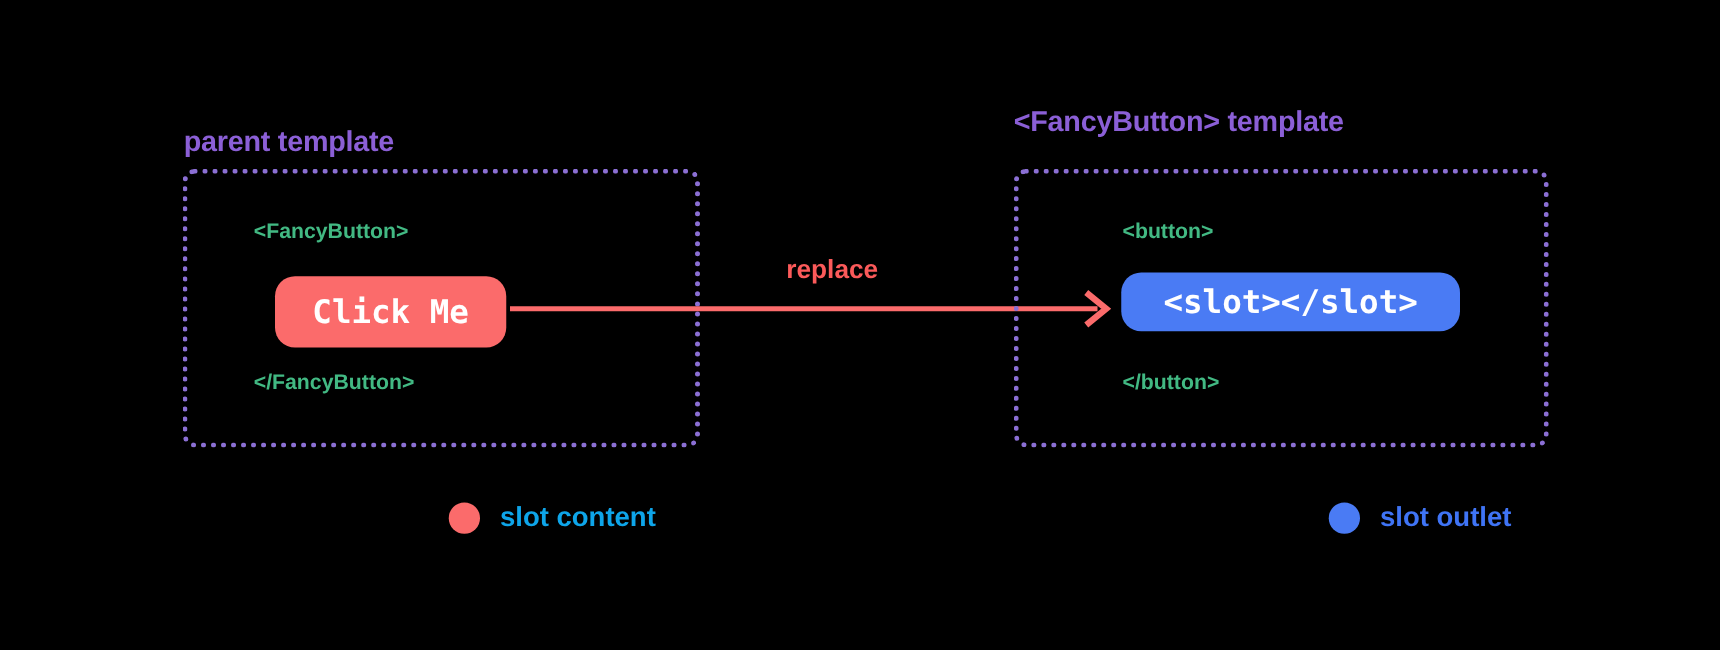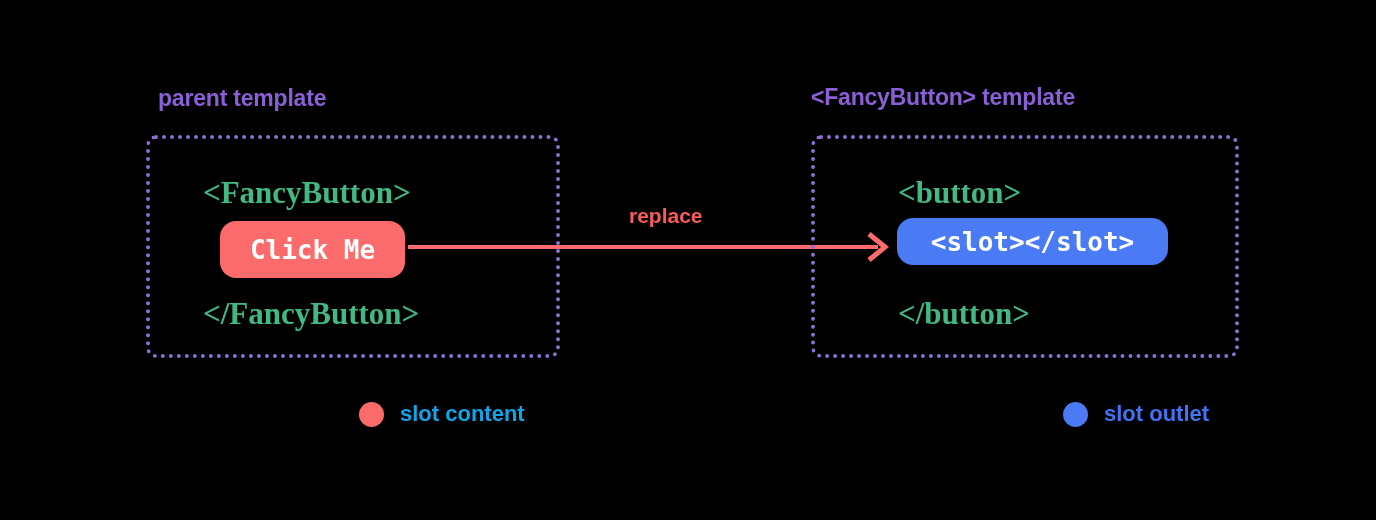--- a/index.html
+++ b/index.html
@@ -22,39 +22,39 @@
   
   .panel-heading {
     position: absolute;
     font-family: "Liberation Sans", sans-serif;
     font-weight: bold;
     font-size: 23px;
     letter-spacing: -0.2px;
     color: #8b5fd6;
     white-space: nowrap;
   }
-  #heading-parent   { left: 147px; top: 85px; margin-left: 11px; }
+  #heading-parent   { left: 147px; top: 100px; }
   #heading-fancy    { left: 811px; top: 84px; }
 
   
   .panel-box {
     position: absolute;
     border: 4px dotted #8b6fd4;
     border-radius: 10px;
     box-sizing: border-box;
   }
   #panel-parent { left: 146px; top: 135px; width: 414px; height: 223px; }
   #panel-fancy  { left: 811px; top: 135px; width: 428px; height: 223px; }
 
   
   .code-line {
     position: absolute;
-    font-family: Liberation Serif, serif;
+    font-family: Liberation Sans, sans-serif;
     font-weight: bold;
-    font-size: 31px;
+    font-size: 17px;
     color: #42b983;
     white-space: nowrap;
     letter-spacing: 0px;
   }
   #code-open-fancy   { left: 203px; top: 175px; }
   #code-close-fancy  { left: 203px; top: 296px; }
   #code-open-button  { left: 898px; top: 175px; }
   #code-close-button { left: 898px; top: 296px; }
 
   

